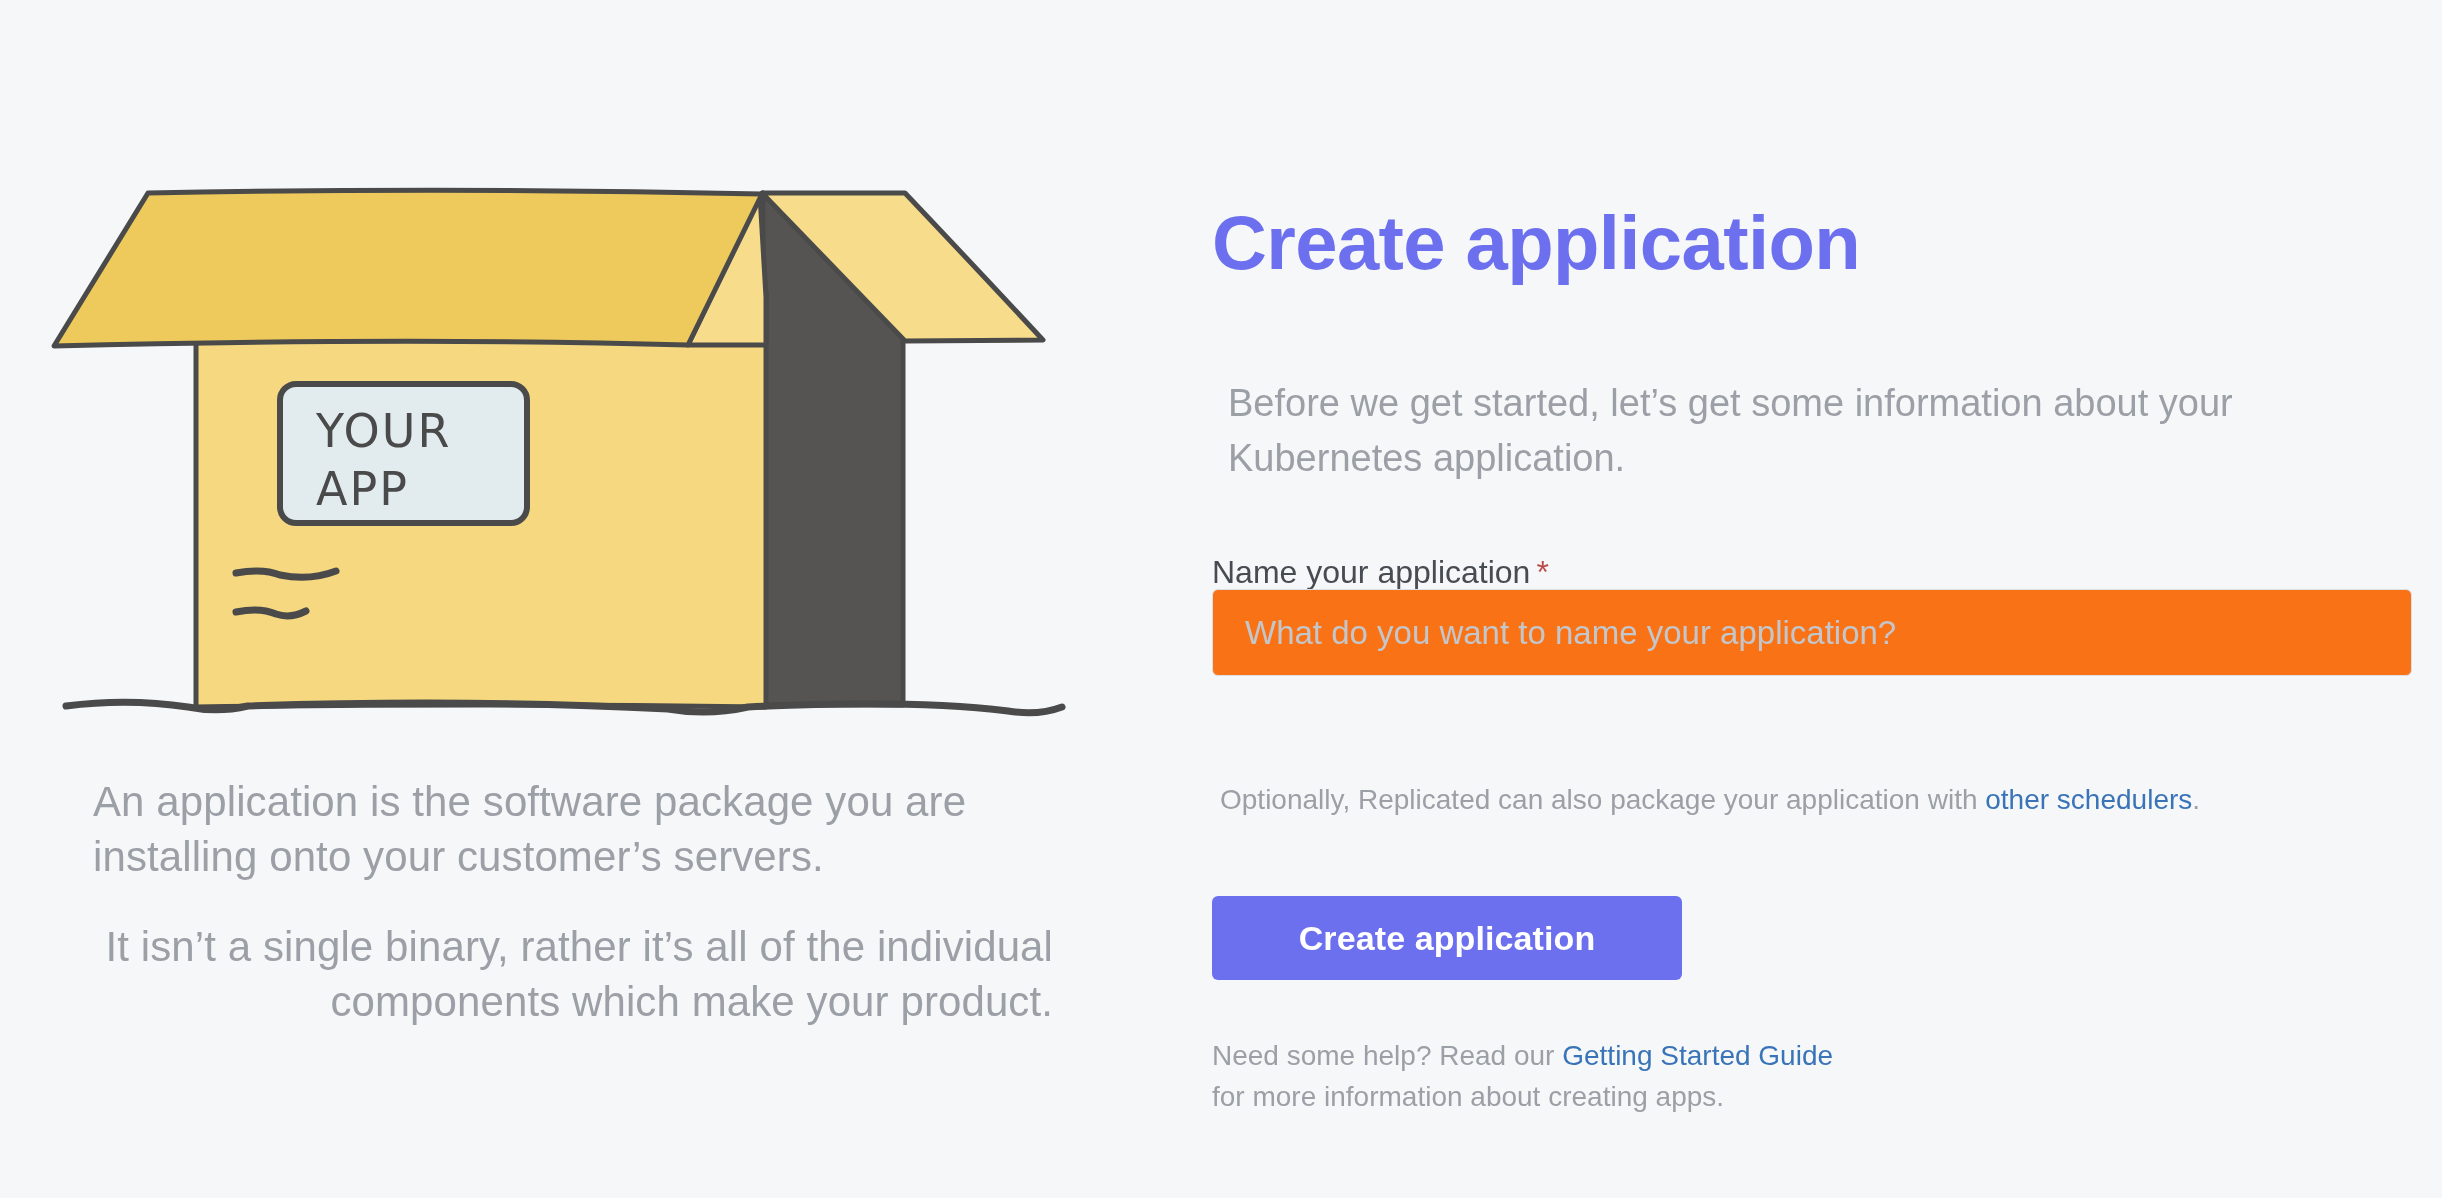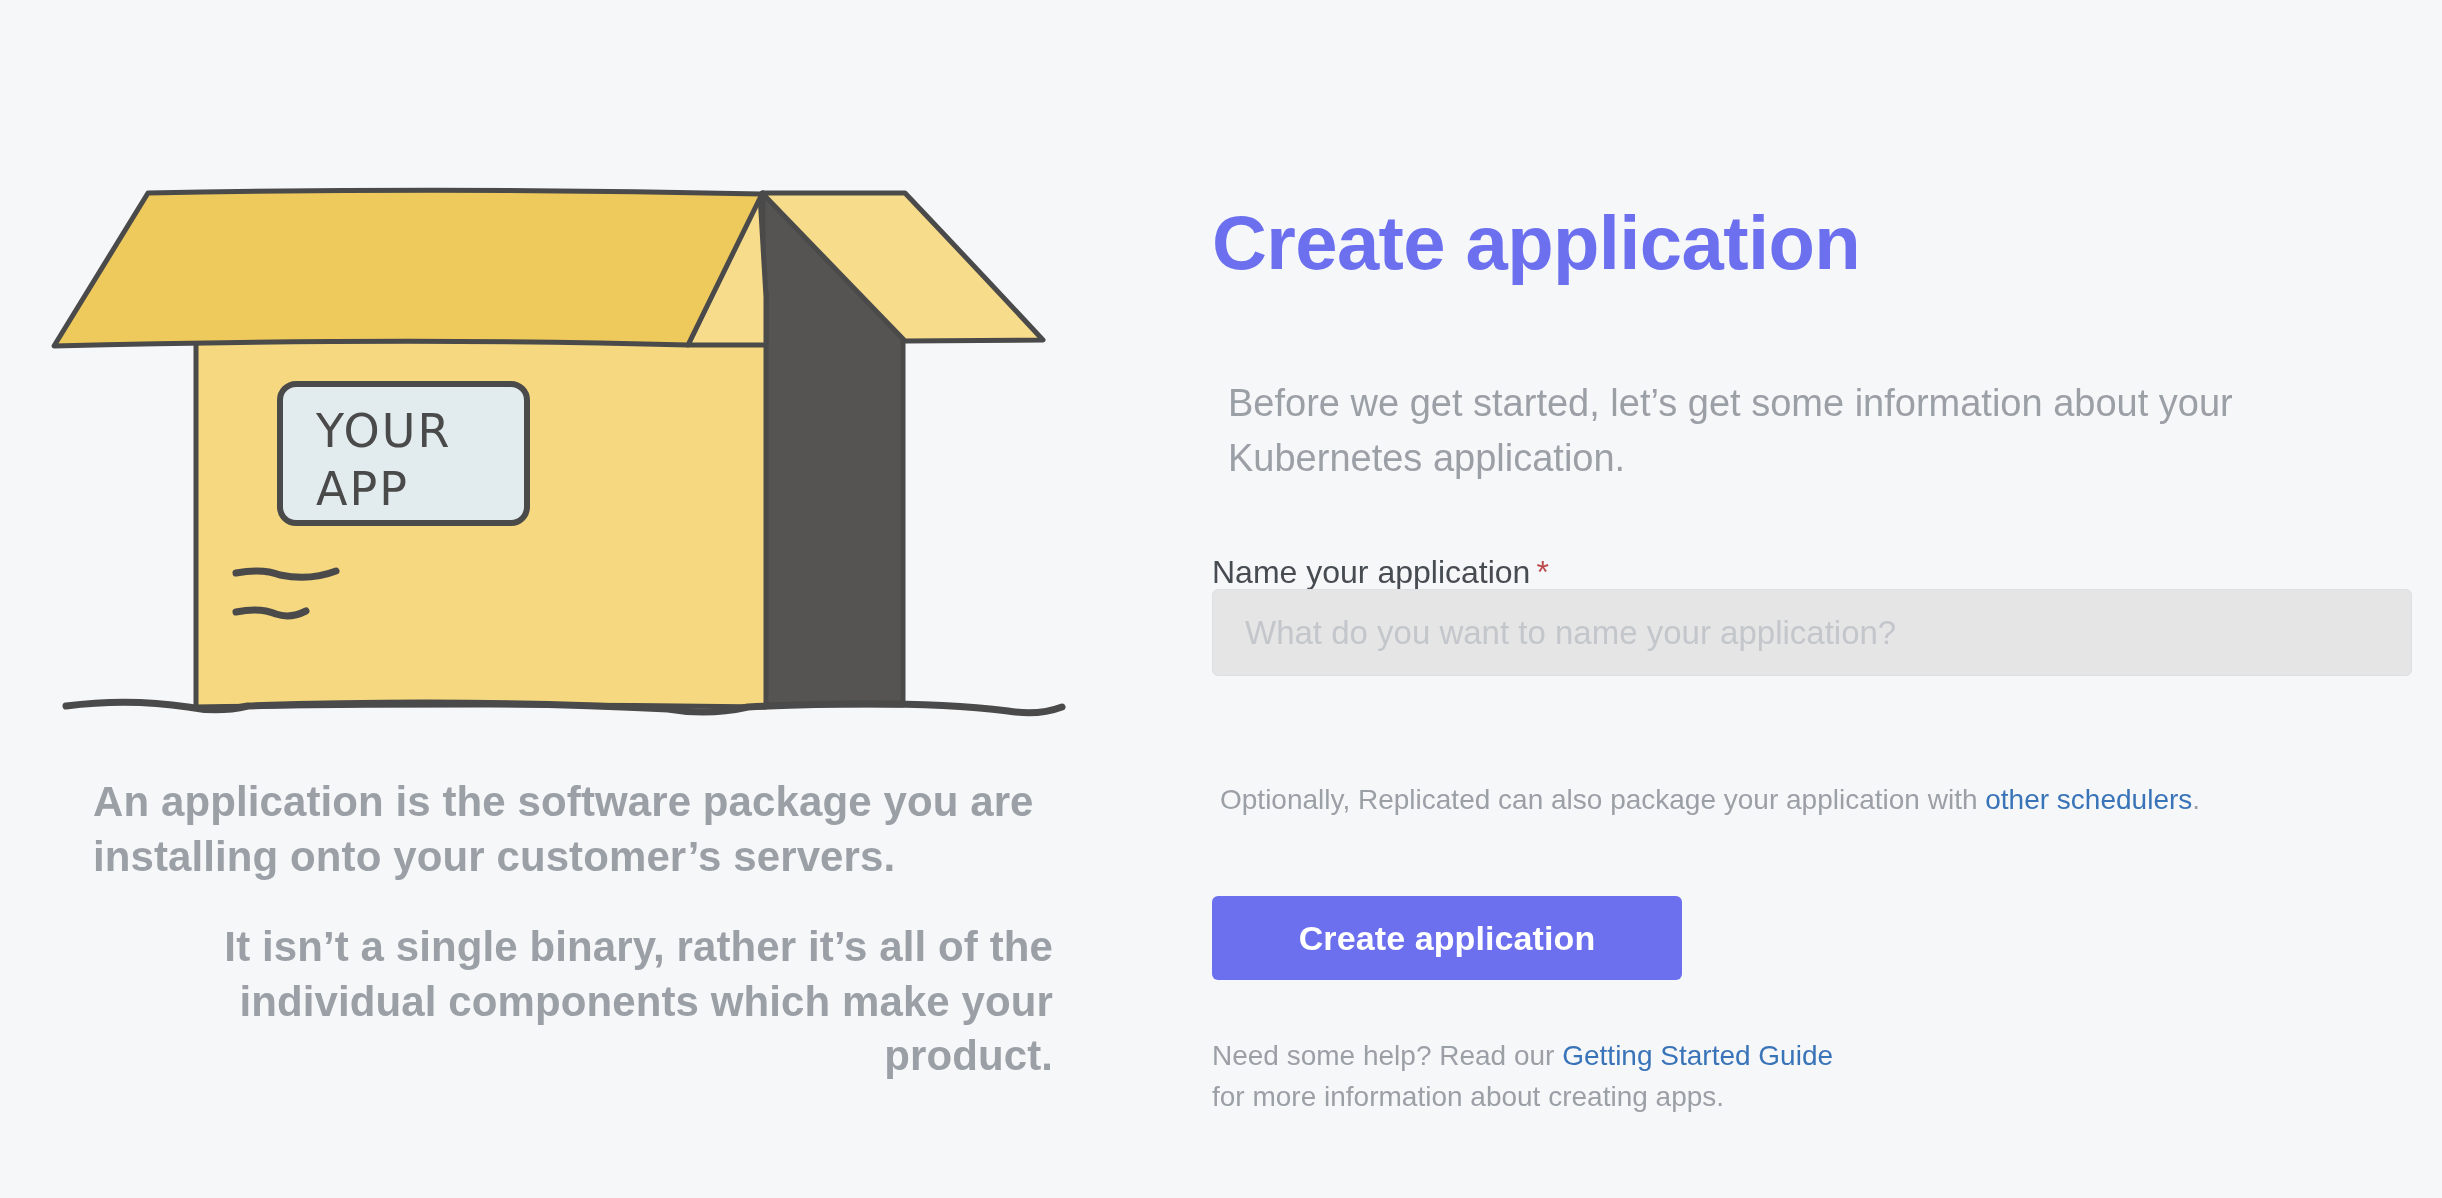--- a/index.html
+++ b/index.html
@@ -44,21 +44,21 @@
     position: absolute;
     left: 85px;
     top: 775px;
     width: 960px;
   }
   .left-para {
     margin: 0 0 36px 0;
     font-size: 42px;
     line-height: 1.30;
     color: #9b9fa6;
-    font-weight: 700;
+    font-weight: 400;
     letter-spacing: 0.1px;
   }
   .left-para:last-child { margin-bottom: 0; text-align: right; }
 
   
   .right-col {
     position: absolute;
     left: 1212px;
     top: 0px;
     width: 1200px;
@@ -103,21 +103,21 @@
     vertical-align: top;
     margin-left: 6px;
   }
   .name-input {
     position: absolute;
     left: 0px;
     top: 589px;
     width: 1200px;
     height: 87px;
     box-sizing: border-box;
-    background: #e5e5e5;
+    background: #f97316;
     border: 1px solid #dcdfe4;
     border-radius: 6px;
     font-family: "Liberation Sans", sans-serif;
     font-size: 33px;
     color: #474b52;
     padding: 0 32px;
     outline: none;
   }
   .name-input::placeholder {
     color: #c3c6cb;

